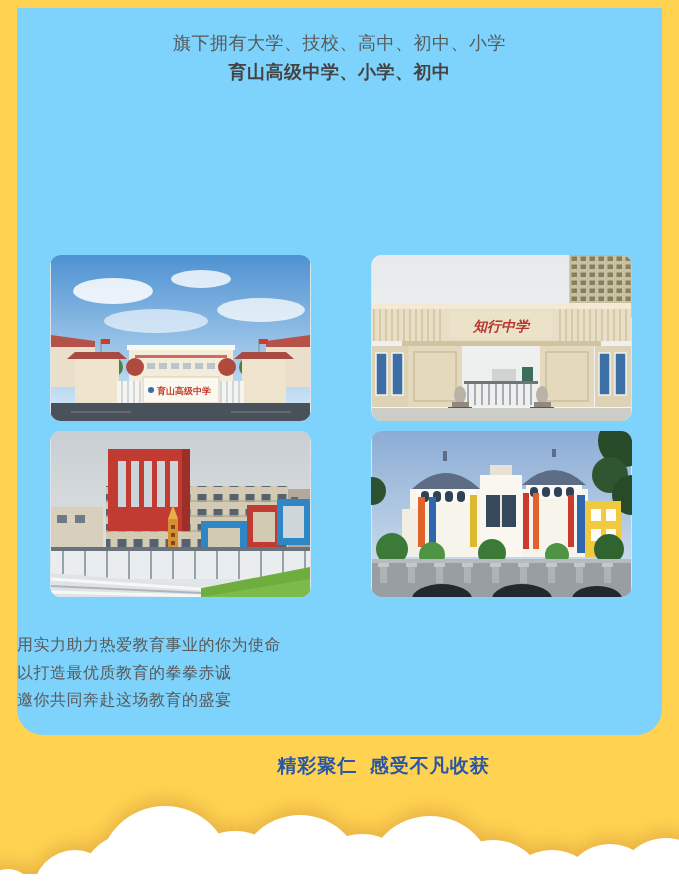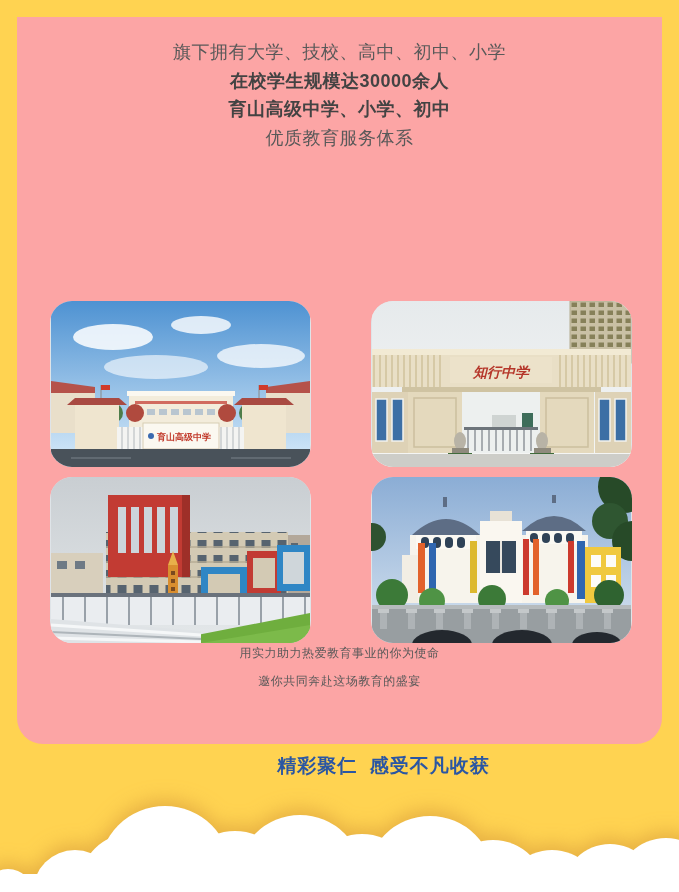--- a/index.html
+++ b/index.html
@@ -4,37 +4,37 @@
 <style>
   *{margin:0;padding:0;box-sizing:border-box}
   html,body{width:679px;height:892px}
   body{
     position:relative;
     background:#FFD351;
     overflow:hidden;
     font-family:"Liberation Sans","DejaVu Sans",sans-serif;
   }
   .card{
-    position:absolute;left:17px;top:17px;width:645px;height:727px;
-    background:#fca5a5;border-radius:0 0 26px 26px;text-decoration:underline;
+    position:absolute;left:17px;top:8px;width:645px;height:727px;
+    background:#7dd3fc;border-radius:0 0 26px 26px;text-decoration:underline;
   }
   .intro{
     position:absolute;top:21px;left:0;width:100%;
     text-align:center;font-size:18px;line-height:28.5px;
     color:#595959;letter-spacing:.5px;
   }
   .closing{
     position:absolute;top:623px;left:0;width:100%;
-    text-align:center;font-size:12px;line-height:27.5px;
+    font-size:16px;line-height:27.5px;
     color:#595959;letter-spacing:.5px;
   }
   .b{font-weight:700;color:#434343}
   .photo{
     position:absolute;width:261px;height:166px;
-    border-radius:22px;overflow:hidden;background:#dfe4e8;margin-top:37px;
+    border-radius:11px;overflow:hidden;background:#dfe4e8;
   }
   .photo svg{display:block;width:100%;height:100%}
   #p1{left:33px;top:247px}
   #p2{left:354px;top:247px}
   #p3{left:33px;top:423px}
   #p4{left:354px;top:423px}
   .slogan{
     position:absolute;top:753px;left:0;width:100%;
     text-align:center;font-size:19px;font-weight:700;
     color:#2A56A3;letter-spacing:1px;white-space:pre;margin-left:44px;
@@ -46,23 +46,21 @@
   .cloud-circle{position:absolute;background:#fff;border-radius:50%}
   .cloud-base{position:absolute;left:0;bottom:0;width:100%;height:18px;background:#fff}
 </style>
 </head>
 <body>
 
 <div class="card">
 
   <div class="intro">
     <div>旗下拥有大学、技校、高中、初中、小学</div>
-    <div class="b">在校学生规模达30000余人</div>
     <div class="b">育山高级中学、小学、初中</div>
-    <div>优质教育服务体系</div>
   </div>
 
   <div class="photo" id="p1">
     <svg viewBox="0 0 259 166">
       <defs>
         <linearGradient id="sky1" x1="0" y1="0" x2="0" y2="1">
           <stop offset="0" stop-color="#4e92d2"></stop>
             <stop offset="1" stop-color="#d9ecfa"></stop>
         </linearGradient>
       </defs>
@@ -367,20 +365,21 @@
         <rect x="230" y="132" width="11" height="4"></rect>
       </g>
       <ellipse cx="70" cy="168" rx="30" ry="15" fill="#23282e"></ellipse>
       <ellipse cx="150" cy="168" rx="30" ry="15" fill="#23282e"></ellipse>
       <ellipse cx="225" cy="168" rx="25" ry="13" fill="#23282e"></ellipse>
     </svg>
   </div>
 
   <div class="closing">
     <div>用实力助力热爱教育事业的你为使命</div>
+    <div>以打造最优质教育的拳拳赤诚</div>
     <div>邀你共同奔赴这场教育的盛宴</div>
   </div>
 
 </div>
 
 <div class="slogan">精彩聚仁  感受不凡收获</div>
 
 <div class="clouds">
   <div class="cloud-circle" style="left:-18px;bottom:-29px;width:52px;height:52px"></div>
   <div class="cloud-circle" style="left:33px;bottom:-42px;width:84px;height:84px"></div>

